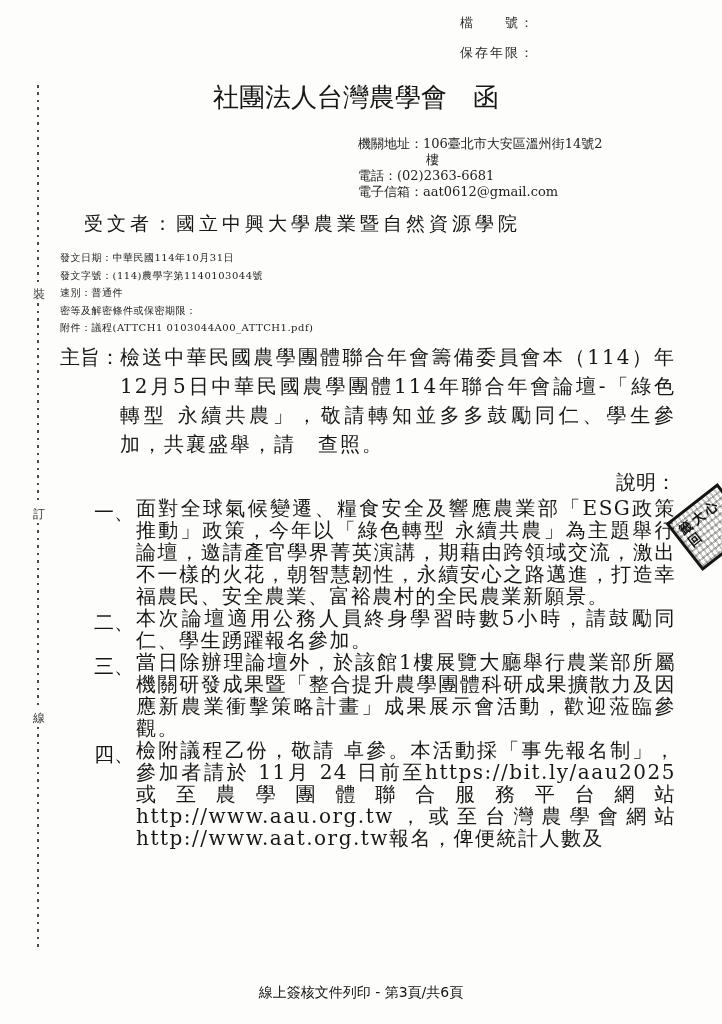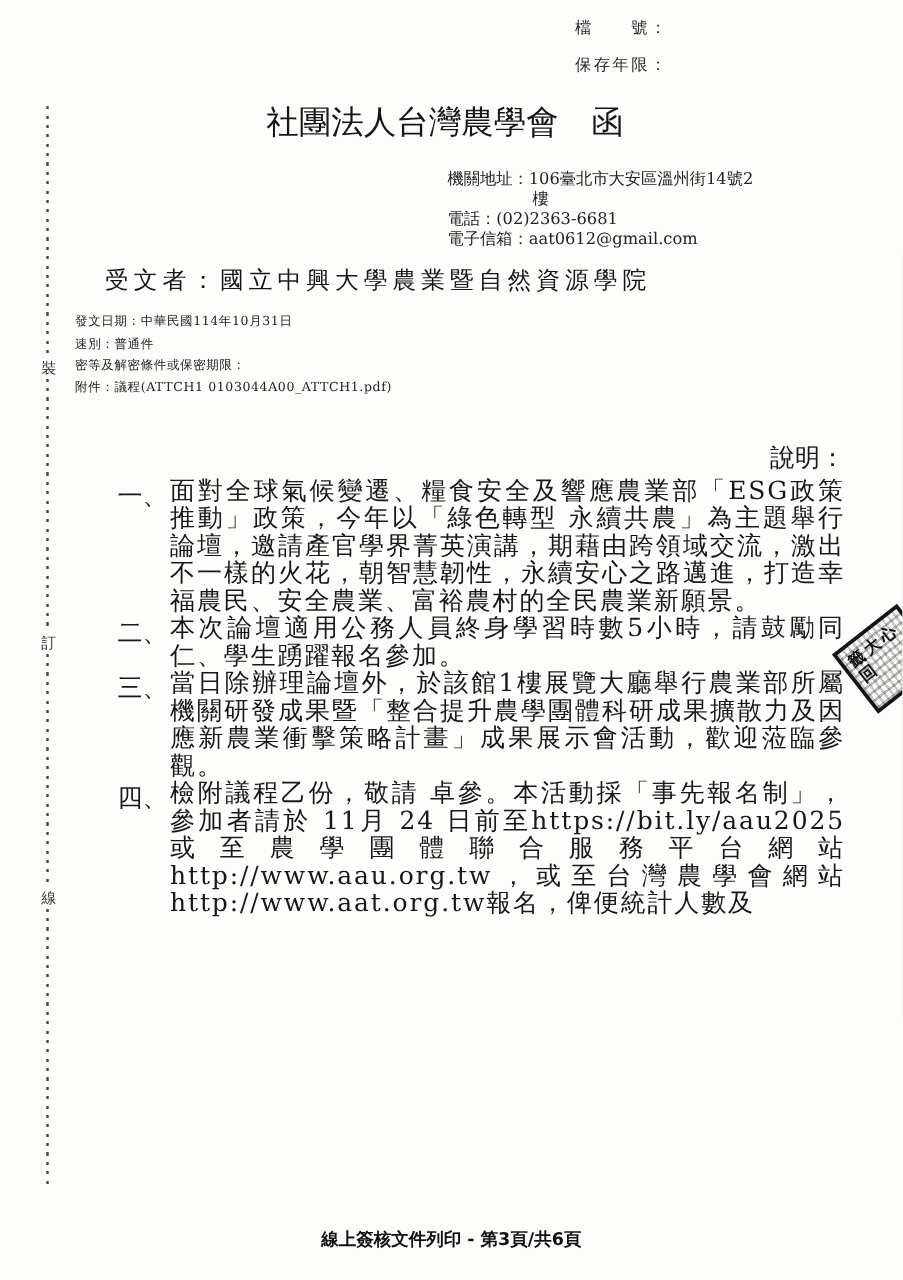--- a/index.html
+++ b/index.html
@@ -159,21 +159,21 @@
   .footer-center {
     position: absolute;
     left: 0; right: 0;
     top: 984px;
     text-align: center;
   }
   .footer-page { font-size: 12.5px; line-height: 15px; color: #2b2b2b; }
   .footer-print {
     font-size: 14px;
     line-height: 17px;
-    font-weight: bold;
+    font-weight: normal;
     color: #111;
     font-family: "DejaVu Sans", "Liberation Sans", sans-serif;
   }
 
   .barcode-block { position: absolute; left: 447px; top: 951px; width: 195px; }
   .barcode-label { font-size: 13.5px; line-height: 19px; color: #2c2c2c; }
   .barcode-bars {
     width: 191px;
     height: 28px;
     background: repeating-linear-gradient(to right,
@@ -219,26 +219,31 @@
     <div>機關地址：106臺北市大安區溫州街14號2</div>
     <div class="addr2">樓</div>
     <div>電話：(02)2363-6681</div>
     <div>電子信箱：aat0612@gmail.com</div>
   </div>
 
   <div class="recipient-line">受文者：國立中興大學農業暨自然資源學院</div>
 
   <div class="meta-block">
     <div>發文日期：中華民國114年10月31日</div>
+    <div>發文字號：(114)農學字第1140103044號</div>
     <div>速別：普通件</div>
     <div>密等及解密條件或保密期限：</div>
     <div>附件：議程(ATTCH1 0103044A00_ATTCH1.pdf)</div>
   </div>
 
   <div class="body-block">
+    <div class="subject-row">
+      <div class="subject-label">主旨：</div>
+      <div class="subject-text">檢送中華民國農學團體聯合年會籌備委員會本（114）年12月5日中華民國農學團體114年聯合年會論壇-「綠色轉型 永續共農」，敬請轉知並多多鼓勵同仁、學生參加，共襄盛舉，請　查照。</div>
+    </div>
     <div class="desc-label">說明：</div>
 
     <div class="desc-item">
       <div class="num">一、</div>
       <div class="txt">面對全球氣候變遷、糧食安全及響應農業部「ESG政策推動」政策，今年以「綠色轉型 永續共農」為主題舉行論壇，邀請產官學界菁英演講，期藉由跨領域交流，激出不一樣的火花，朝智慧韌性，永續安心之路邁進，打造幸福農民、安全農業、富裕農村的全民農業新願景。</div>
     </div>
     <div class="desc-item">
       <div class="num">二、</div>
       <div class="txt">本次論壇適用公務人員終身學習時數5小時，請鼓勵同仁、學生踴躍報名參加。</div>
     </div>

